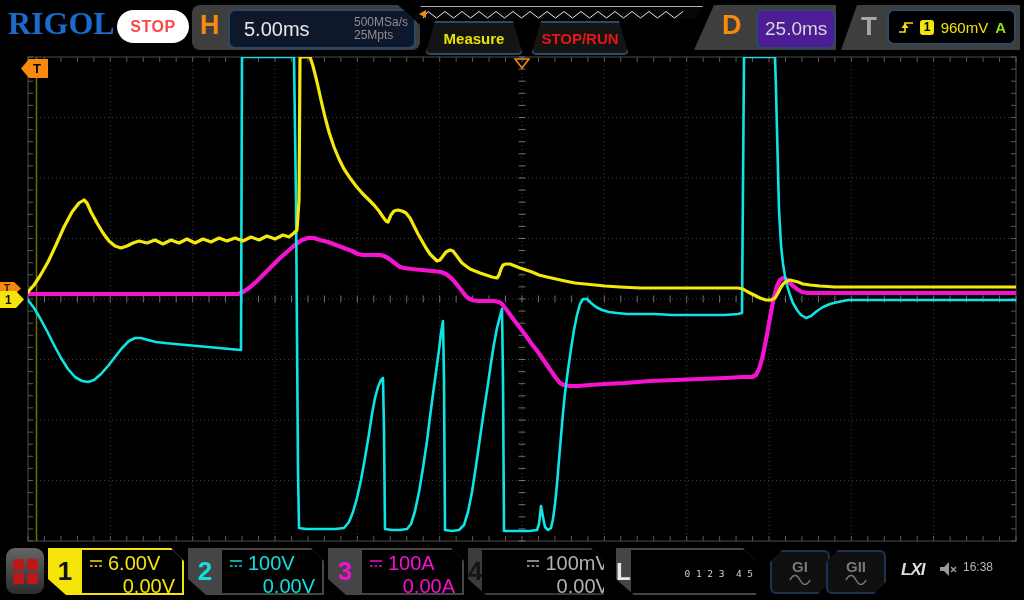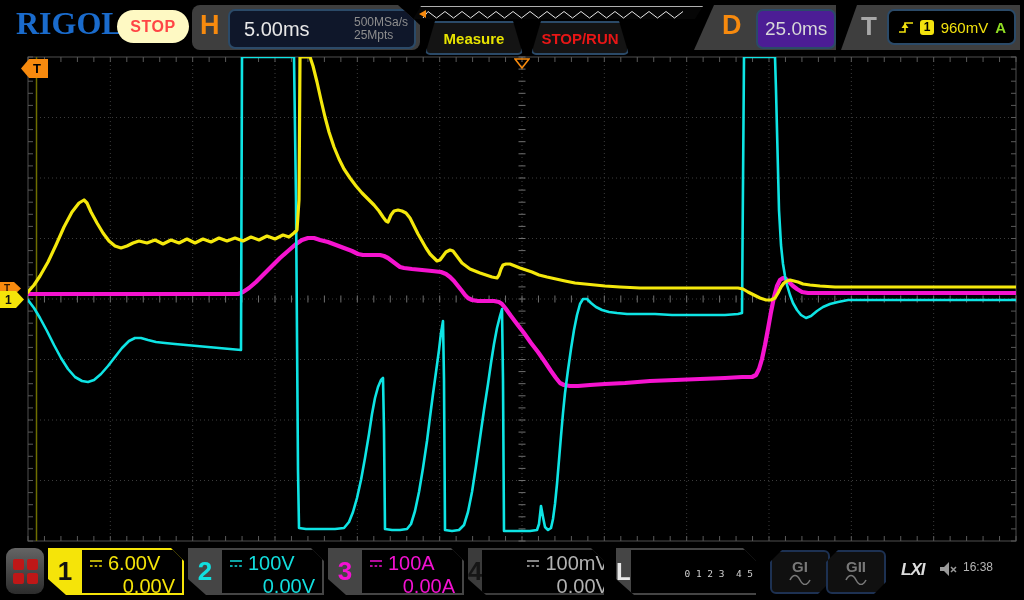--- a/index.html
+++ b/index.html
@@ -2,23 +2,23 @@
 <html><head>
 <meta charset="utf-8">
 <style>
   html,body{margin:0;padding:0;background:#000;}
   #app{position:relative;width:1024px;height:600px;background:#000;overflow:hidden;
        font-family:"Liberation Sans",sans-serif;}
   #wavesvg{position:absolute;left:0;top:0;}
 
   
   .topbar{position:absolute;left:0;top:0;width:1024px;height:55px;background:#000;}
-  .logo{position:absolute;left:16px;top:5px;font-family:"Liberation Serif",serif;
+  .logo{position:absolute;left:8px;top:5px;font-family:"Liberation Serif",serif;
         font-weight:bold;font-size:32px;color:#1a6bcc;letter-spacing:0px;}
-  .stopbadge{position:absolute;left:117px;top:10px;width:72px;height:33px;background:#fef9c3;
+  .stopbadge{position:absolute;left:117px;top:10px;width:72px;height:33px;background:#ffffff;
         border-radius:17px;color:#ff4545;font-size:16px;font-weight:bold;
         display:flex;align-items:center;justify-content:center;letter-spacing:.5px;}
   .hpanel{position:absolute;left:192px;top:5px;width:228px;height:45px;background:#3e3e3e;
         border-radius:8px;clip-path:polygon(0 0,206px 0,228px 20px,228px 45px,0 45px);}
   .hlabel{position:absolute;left:8px;top:5px;color:#f78a0e;font-size:27px;font-weight:bold;}
   .hbox{position:absolute;left:36px;top:4px;width:184px;height:36px;background:#0f172a;
         border:2px solid #2b4a68;border-radius:7px;display:flex;align-items:center;}
   .hval{color:#e8e8e8;font-size:20px;margin-left:14px;}
   .hrate{margin-left:auto;text-align:left;color:#8e8e8e;font-size:12px;line-height:13px;margin-right:6px;}
   .posbar{position:absolute;left:413px;top:6px;width:290px;height:13px;background:#060606;

